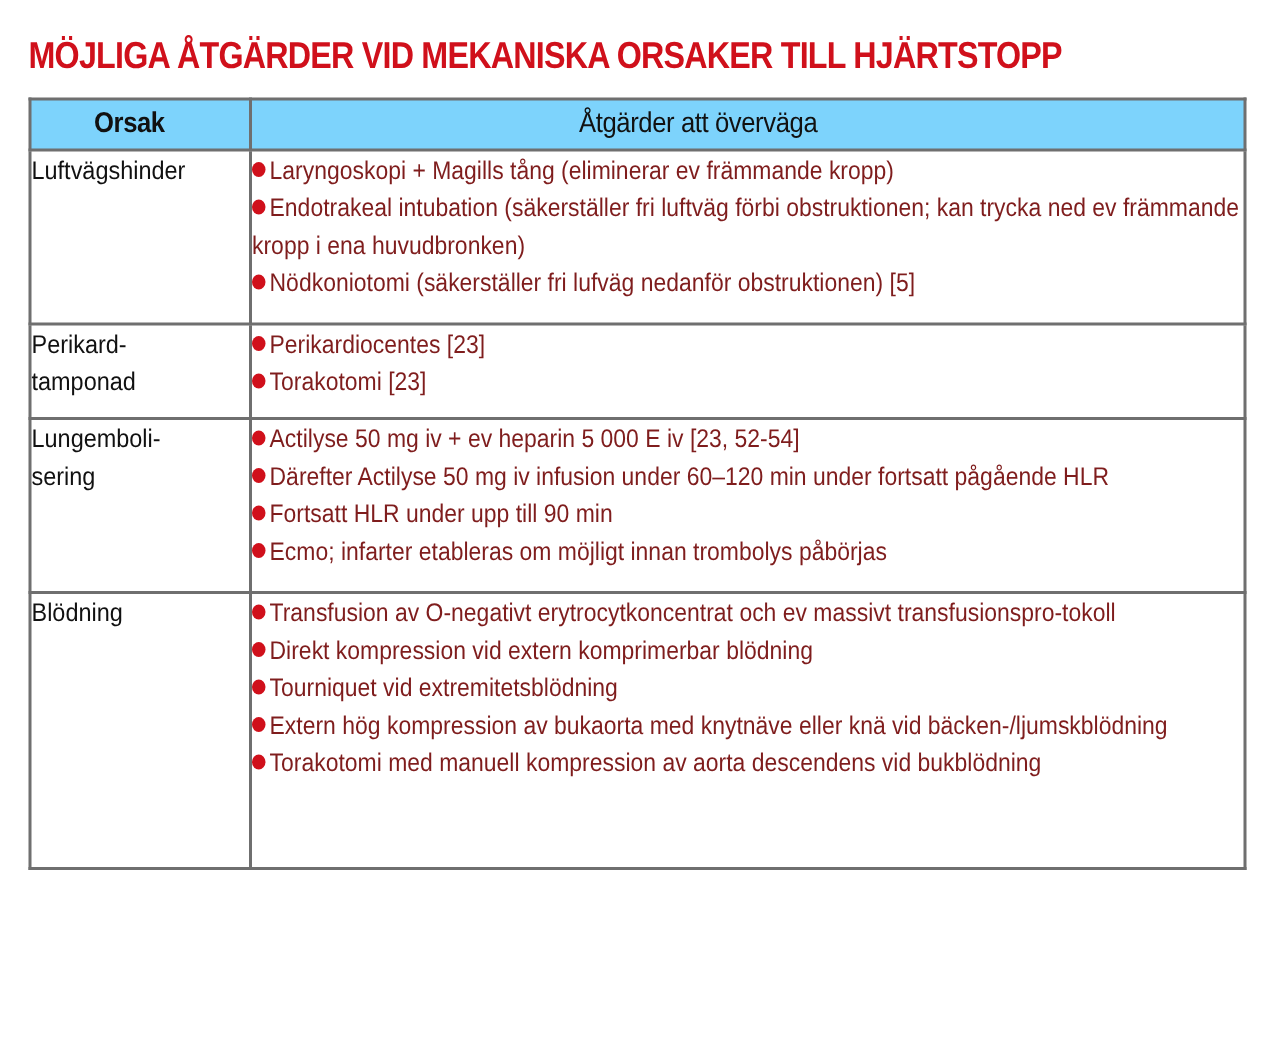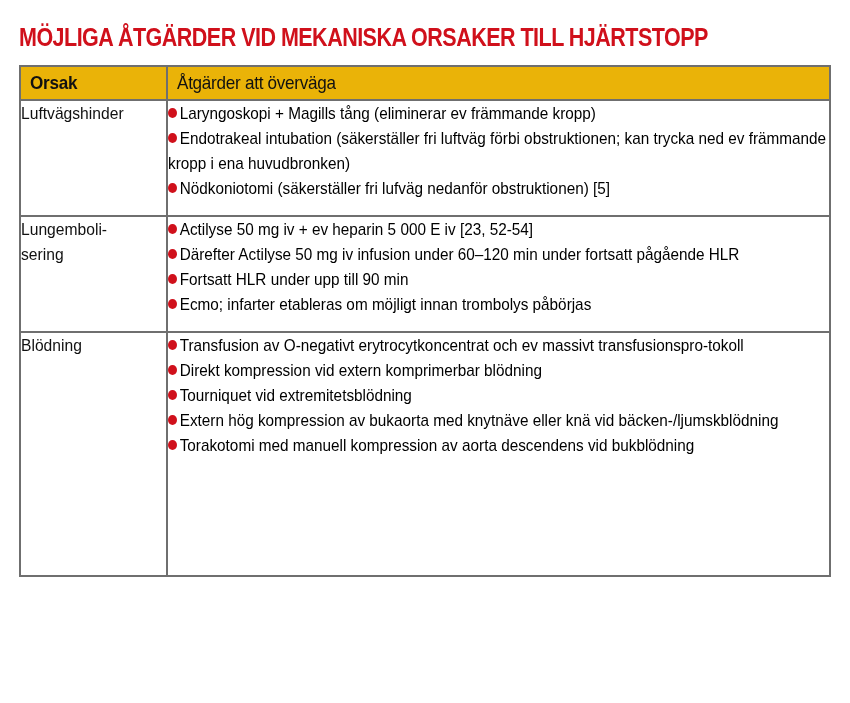--- a/index.html
+++ b/index.html
@@ -5,28 +5,28 @@
   html, body { margin: 0; padding: 0; background: #ffffff; }
   body { width: 850px; height: 703px; position: relative; overflow: hidden;
          font-family: "Liberation Sans", sans-serif; color: #1a1a1a; }
   .title { position: absolute; left: 19px; top: 22px; margin: 0;
            font-family: "Liberation Sans", sans-serif; font-weight: 700;
            font-size: 25px; letter-spacing: -0.6px; color: #d0101b;
            transform: scaleX(0.86); transform-origin: left center; white-space: nowrap; line-height: 30px; }
   table.fact { position: absolute; left: 19px; top: 65px; width: 812px;
                border-collapse: collapse; table-layout: fixed; }
   table.fact td, table.fact th { border: 2px solid #6f6f6f; vertical-align: top; padding: 0; }
-  table.fact thead th { background: #eab308; height: 32px; text-align: left;
+  table.fact thead th { background: #7dd3fc; height: 32px; text-align: center;
                         font-weight: 400; font-size: 19px; letter-spacing: -0.3px; color: #111; }
   th .hc { display: block; padding: 5px 10px 0 10px; transform: scaleX(0.9); transform-origin: left center; white-space: nowrap; }
   th.col1 .hc { font-weight: 700; }
   col.c1 { width: 147px; }
   td.cause { padding: 8px 9px 0 11px; font-weight: 400; font-size: 17px; line-height: 25px; color: #111; }
   td.cause span { display: block; transform: scaleX(0.92); transform-origin: left top; white-space: pre-line; }
-  td.actions { padding: 7px 8px 8px 9px; font-size: 17px; line-height: 25px; color: #000000; }
+  td.actions { padding: 7px 8px 8px 9px; font-size: 17px; line-height: 25px; color: #7f1d1d; }
   .item { display: block; transform: scaleX(0.9); transform-origin: left top; width: 111%; }
   .bullet { display: inline-block; width: 10px; height: 10px; border-radius: 50%;
             background: #d0101b; margin-right: 3px; position: relative; top: -1px; }
 </style>
 </head>
 <body>
 
 <h1 class="title">MÖJLIGA ÅTGÄRDER VID MEKANISKA ORSAKER TILL HJÄRTSTOPP</h1>
 
 <table class="fact">
@@ -48,33 +48,43 @@
     <tr style="height:116px">
       <td class="cause">
           <span>Luftvägshinder</span>
         </td>
       <td class="actions">
         <span class="item"><span class="bullet"></span><span>Laryngoskopi + Magills tång (eliminerar ev främmande kropp)</span></span>
         <span class="item"><span class="bullet"></span><span>Endotrakeal intubation (säkerställer fri luftväg förbi obstruktionen; kan trycka ned ev främmande kropp i ena huvudbronken)</span></span>
         <span class="item"><span class="bullet"></span><span>Nödkoniotomi (säkerställer fri lufväg nedanför obstruktionen) [5]</span></span>
       </td>
     </tr>
+    <tr style="height:63px">
+      <td class="cause">
+          <span>Perikard-
+tamponad</span>
+        </td>
+      <td class="actions">
+        <span class="item"><span class="bullet"></span><span>Perikardiocentes [23]</span></span>
+        <span class="item"><span class="bullet"></span><span>Torakotomi [23]</span></span>
+      </td>
+    </tr>
     <tr style="height:116px">
       <td class="cause">
           <span>Lungemboli-
 sering</span>
         </td>
       <td class="actions">
         <span class="item"><span class="bullet"></span><span>Actilyse 50 mg iv + ev heparin 5 000 E iv [23, 52-54]</span></span>
         <span class="item"><span class="bullet"></span><span>Därefter Actilyse 50 mg iv infusion under 60–120 min under fortsatt pågående HLR</span></span>
         <span class="item"><span class="bullet"></span><span>Fortsatt HLR under upp till 90 min</span></span>
         <span class="item"><span class="bullet"></span><span>Ecmo; infarter etableras om möjligt innan trombolys påbörjas</span></span>
       </td>
     </tr>
-    <tr style="height:244px">
+    <tr style="height:184px">
       <td class="cause">
           <span>Blödning</span>
         </td>
       <td class="actions">
         <span class="item"><span class="bullet"></span><span>Transfusion av O-negativt erytrocytkoncentrat och ev massivt transfusionspro-tokoll</span></span>
         <span class="item"><span class="bullet"></span><span>Direkt kompression vid extern komprimerbar blödning</span></span>
         <span class="item"><span class="bullet"></span><span>Tourniquet vid extremitetsblödning</span></span>
         <span class="item"><span class="bullet"></span><span>Extern hög kompression av bukaorta med knytnäve eller knä vid bäcken-/ljumskblödning</span></span>
         <span class="item"><span class="bullet"></span><span>Torakotomi med manuell kompression av aorta descendens vid bukblödning</span></span>
       </td>

